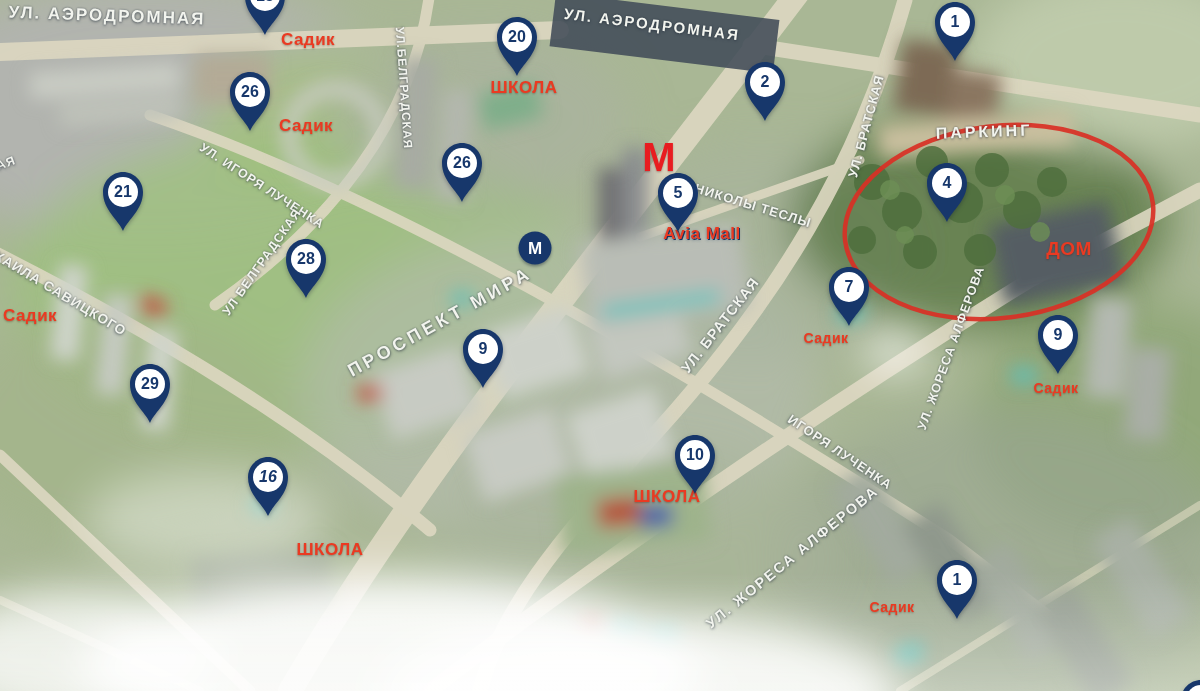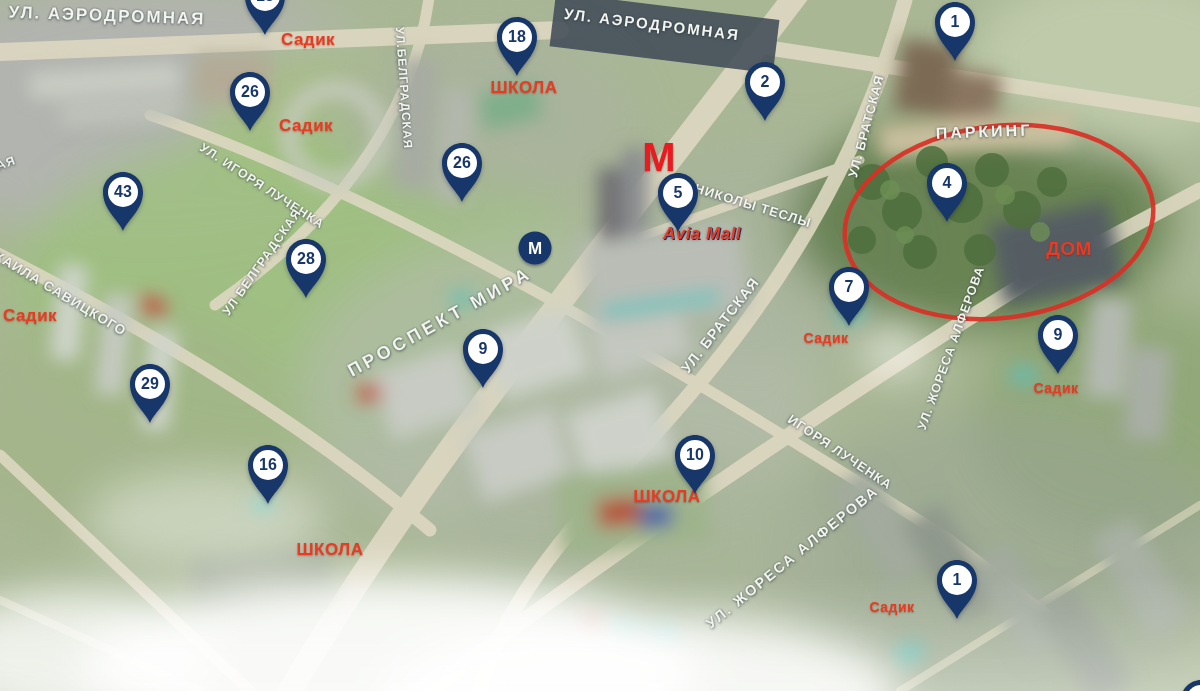--- a/index.html
+++ b/index.html
@@ -12,21 +12,21 @@
   .street-label{
     position:absolute;color:#f2f4ee;font-weight:bold;white-space:nowrap;
     letter-spacing:2px;text-shadow:0 1px 3px rgba(35,45,58,.6),0 0 2px rgba(35,45,58,.4);
     transform-origin:center;user-select:none;
   }
   .poi-label{
     position:absolute;color:#ea3a22;font-weight:bold;white-space:nowrap;
     letter-spacing:.5px;text-shadow:0 1px 2px rgba(70,25,12,.35);
     transform-origin:center;user-select:none;
   }
-  .poi-label.accent{text-shadow:1px 1px 0 #16335f,0 1px 3px rgba(22,51,95,.5);font-style:italic;}
+  .poi-label.accent{text-shadow:1px 1px 0 #16335f,0 1px 3px rgba(22,51,95,.5);}
   .pin{position:absolute;width:46px;height:64px;cursor:pointer;}
   .pin svg{display:block;filter:drop-shadow(0 2px 2px rgba(20,30,50,.35));}
   .pin-num{
     position:absolute;left:0;top:14px;width:46px;height:18px;line-height:18px;
     text-align:center;font-weight:bold;font-size:16px;color:#17376b;
   }
   .metro-m{
     position:absolute;color:#e81c20;font-weight:bold;font-size:40px;line-height:1;
     transform:translate(-50%,-50%);text-shadow:0 1px 2px rgba(90,10,10,.35);user-select:none;
   }
@@ -210,21 +210,21 @@
           <path d="M23 62 C18 50 3 41 3 23 C3 12 12 3 23 3 C34 3 43 12 43 23 C43 41 28 50 23 62 Z" fill="#17376b"></path>
           <circle cx="23" cy="23" r="15" fill="#ffffff"></circle>
         </svg>
         <span class="pin-num">15</span>
       </div>
       <div class="pin" style="left: 494px; top: 14px;">
         <svg width="46" height="64" viewBox="0 0 46 64">
           <path d="M23 62 C18 50 3 41 3 23 C3 12 12 3 23 3 C34 3 43 12 43 23 C43 41 28 50 23 62 Z" fill="#17376b"></path>
           <circle cx="23" cy="23" r="15" fill="#ffffff"></circle>
         </svg>
-        <span class="pin-num">18</span>
+        <span class="pin-num">20</span>
       </div>
       <div class="pin" style="left: 932px; top: -1px;">
         <svg width="46" height="64" viewBox="0 0 46 64">
           <path d="M23 62 C18 50 3 41 3 23 C3 12 12 3 23 3 C34 3 43 12 43 23 C43 41 28 50 23 62 Z" fill="#17376b"></path>
           <circle cx="23" cy="23" r="15" fill="#ffffff"></circle>
         </svg>
         <span class="pin-num">1</span>
       </div>
       <div class="pin" style="left: 742px; top: 59px;">
         <svg width="46" height="64" viewBox="0 0 46 64">
@@ -245,21 +245,21 @@
           <path d="M23 62 C18 50 3 41 3 23 C3 12 12 3 23 3 C34 3 43 12 43 23 C43 41 28 50 23 62 Z" fill="#17376b"></path>
           <circle cx="23" cy="23" r="15" fill="#ffffff"></circle>
         </svg>
         <span class="pin-num">26</span>
       </div>
       <div class="pin" style="left: 100px; top: 169px;">
         <svg width="46" height="64" viewBox="0 0 46 64">
           <path d="M23 62 C18 50 3 41 3 23 C3 12 12 3 23 3 C34 3 43 12 43 23 C43 41 28 50 23 62 Z" fill="#17376b"></path>
           <circle cx="23" cy="23" r="15" fill="#ffffff"></circle>
         </svg>
-        <span class="pin-num">43</span>
+        <span class="pin-num">21</span>
       </div>
       <div class="pin" style="left: 924px; top: 160px;">
         <svg width="46" height="64" viewBox="0 0 46 64">
           <path d="M23 62 C18 50 3 41 3 23 C3 12 12 3 23 3 C34 3 43 12 43 23 C43 41 28 50 23 62 Z" fill="#17376b"></path>
           <circle cx="23" cy="23" r="15" fill="#ffffff"></circle>
         </svg>
         <span class="pin-num">4</span>
       </div>
       <div class="pin" style="left: 655px; top: 170px;">
         <svg width="46" height="64" viewBox="0 0 46 64">
@@ -296,21 +296,21 @@
         </svg>
         <span class="pin-num">9</span>
       </div>
       <div class="pin" style="left: 127px; top: 361px;">
         <svg width="46" height="64" viewBox="0 0 46 64">
           <path d="M23 62 C18 50 3 41 3 23 C3 12 12 3 23 3 C34 3 43 12 43 23 C43 41 28 50 23 62 Z" fill="#17376b"></path>
           <circle cx="23" cy="23" r="15" fill="#ffffff"></circle>
         </svg>
         <span class="pin-num">29</span>
       </div>
-      <div class="pin" style="left: 245px; top: 442px;">
+      <div class="pin" style="left: 245px; top: 454px; font-style: italic;">
         <svg width="46" height="64" viewBox="0 0 46 64">
           <path d="M23 62 C18 50 3 41 3 23 C3 12 12 3 23 3 C34 3 43 12 43 23 C43 41 28 50 23 62 Z" fill="#17376b"></path>
           <circle cx="23" cy="23" r="15" fill="#ffffff"></circle>
         </svg>
         <span class="pin-num">16</span>
       </div>
       <div class="pin" style="left: 672px; top: 432px;">
         <svg width="46" height="64" viewBox="0 0 46 64">
           <path d="M23 62 C18 50 3 41 3 23 C3 12 12 3 23 3 C34 3 43 12 43 23 C43 41 28 50 23 62 Z" fill="#17376b"></path>
           <circle cx="23" cy="23" r="15" fill="#ffffff"></circle>

